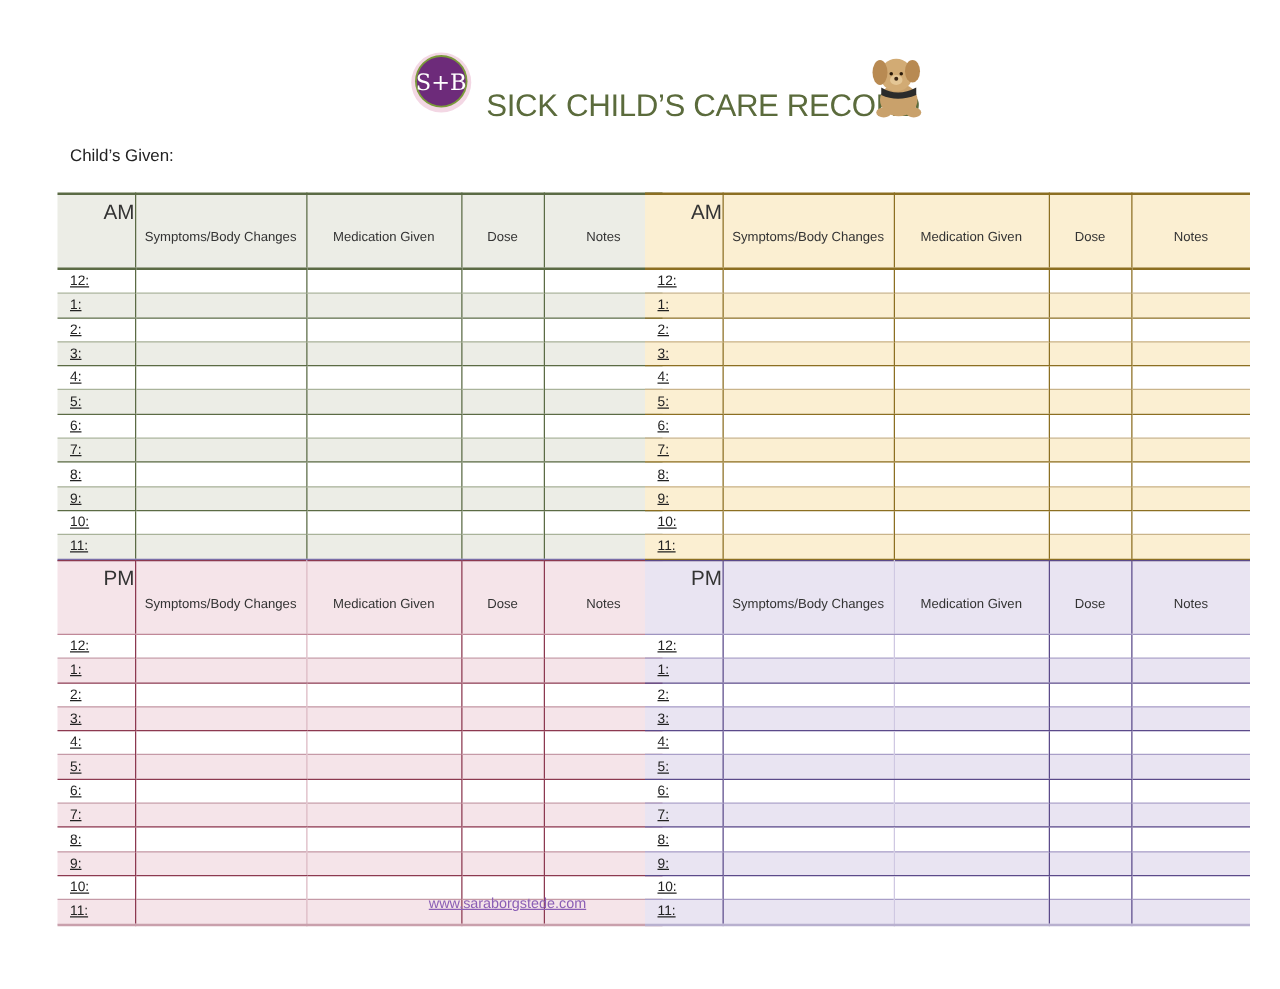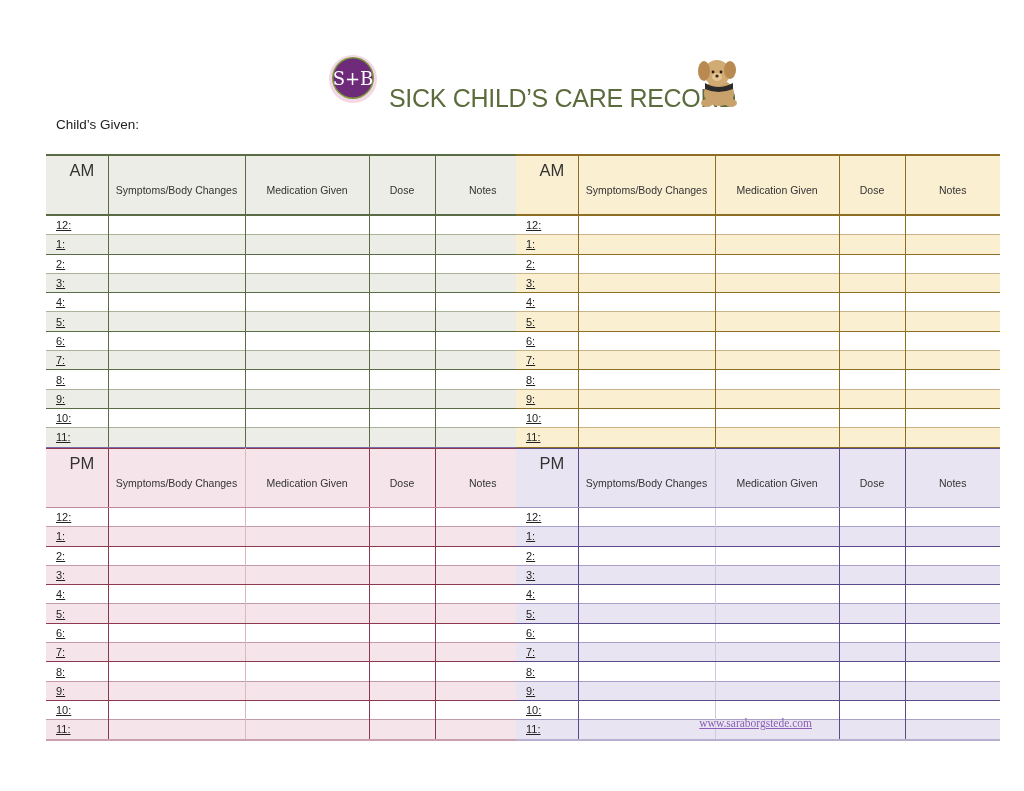--- a/index.html
+++ b/index.html
@@ -1,32 +1,32 @@
 <!DOCTYPE html>
 <html><head>
 <meta charset="utf-8">
 <style>
   html, body { margin: 0; padding: 0; background: #ffffff; }
   body { width: 1024px; height: 791px; position: relative; overflow: hidden;
          font-family: "Liberation Sans", "DejaVu Sans", sans-serif; color: #222; }
 
-  .header { position: absolute; left: 0; top: 17px; width: 920px; height: 110px; }
+  .header { position: absolute; left: 0; top: 4px; width: 920px; height: 110px; }
   .logo { position: absolute; left: 328px; top: 37px; width: 50px; height: 50px; }
   .title { position: absolute; left: 389px; top: 67px; font-size: 25px; color: #5b6b3c;
            letter-spacing: -0.3px; white-space: nowrap; }
   .bear { position: absolute; left: 693px; top: 38px; width: 50px; height: 54px; }
 
   .child-name { position: absolute; left: 56px; top: 117px; font-size: 13.5px; color: #222; }
   .date { position: absolute; font-size: 11px; color: #222; margin-top: 34px; }
 
   .tbl { position: absolute; width: 462px; border-collapse: collapse; table-layout: fixed; }
   .tbl th, .tbl td { padding: 0; font-weight: normal; }
   .tbl .hdr th { height: 40px; vertical-align: bottom; font-size: 10.5px; color: #333;
                  padding-bottom: 18px; text-align: center; }
-  .tbl .hdr th.period { text-align: center; vertical-align: top; font-size: 16.5px; padding: 5px 0 0 10px; }
+  .tbl .hdr th.period { text-align: right; vertical-align: top; font-size: 16.5px; padding: 5px 0 0 10px; }
   .tbl td { height: 18.3px; font-size: 11px; }
   .tbl td.time { padding-left: 10px; text-decoration: underline; }
 
   
   .c0 { width: 62px; } .c1 { width: 137px; } .c2 { width: 124px; margin-left: 41px; } .c3 { width: 66px; } .c4 { width: 95px; }
 
   
   .green { border-top: 2px solid #5b6b45; border-bottom: 2px solid #7a6ea8; }
   .green .hdr th { background: #ecede6; border-bottom: 2px solid #5b6b45; }
   .green th + th, .green td + td { border-left: 1.5px solid #5b6b45; }
@@ -45,22 +45,22 @@
   .pink th.c2, .pink td.c2 { border-left: 1px solid #dbb8c2; }
   .pink .band td { background: #f5e4e9; border-top: 1.5px solid #c59aa7; border-bottom: 1.5px solid #8c3950; }
 
   
   .purple { border-top: 1.5px solid #5b4a8a; border-bottom: 2px solid #b8b0cf; }
   .purple .hdr th { background: #e9e4f2; border-bottom: 1.5px solid #9f94c0; }
   .purple th + th, .purple td + td { border-left: 1.5px solid #5b4a8a; }
   .purple th.c2, .purple td.c2 { border-left: 1px solid #cfc8e2; }
   .purple .band td { background: #e9e4f2; border-top: 1.5px solid #a99fc8; border-bottom: 1.5px solid #5b4a8a; }
 
-  .footer-link { position: absolute; left: 0; width: 812px; top: 717px; text-align: right;
-                 font-size: 11.5px; font-family: Liberation Serif, serif; }
+  .footer-link { position: absolute; left: 0; width: 812px; top: 717px; text-align: center;
+                 font-size: 11.5px; }
   .footer-link a { color: #8b5fb5; text-decoration: underline; }
 </style>
 </head>
 <body>
 
 <div class="header">
   <svg class="logo" viewBox="0 0 50 50">
     <circle cx="25" cy="25" r="24" fill="#f3d7e4"></circle>
     <circle cx="25" cy="24" r="21" fill="#7a9a3a"></circle>
     <circle cx="25" cy="24" r="19.5" fill="#6d2b7a"></circle>

